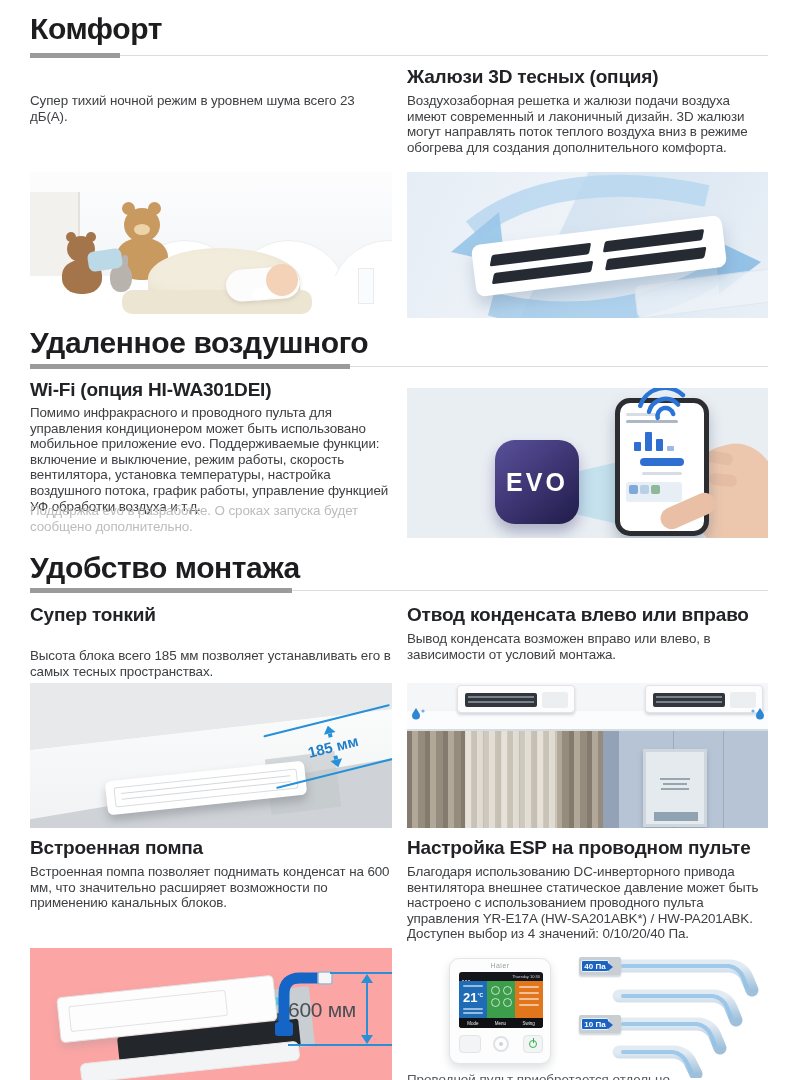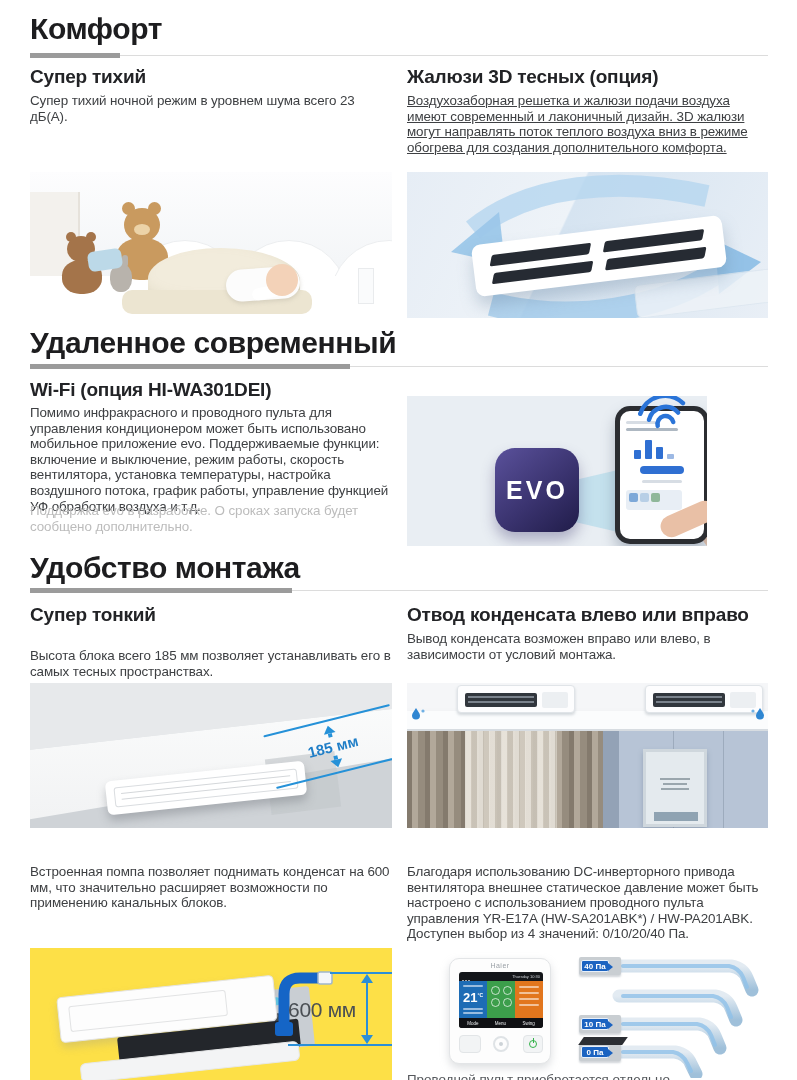--- a/index.html
+++ b/index.html
@@ -96,21 +96,21 @@
            background:repeating-linear-gradient(90deg,rgba(240,236,228,.85) 0 6px,rgba(214,208,197,.8) 6px 12px); }
   .wall { position:absolute; left:196px; top:48px; right:0; bottom:0; background:#b7c4d6; }
   .wall-edge { position:absolute; left:0; top:0; width:16px; height:100%; background:#93a2b6; }
   .wall-line { position:absolute; top:0; width:1px; height:100%; background:rgba(80,95,115,.25); }
   .frame { position:absolute; left:40px; top:18px; width:64px; height:78px; background:#e4eaee; border:3px solid #cfd7dd; box-shadow:0 3px 5px rgba(90,105,125,.35); }
   .frame i { display:block; height:2px; background:#9aa6ad; margin:3px auto 0; }
   .frame .photo { position:absolute; left:8px; bottom:3px; width:44px; height:9px; background:#8fa3b2; }
   .drop { position:absolute; width:14px; height:16px; }
 
   
-  .fig-pump { background:#fde047; }
+  .fig-pump { background:#fca5a5; }
   .duct-top { position:absolute; left:28px; top:38px; width:218px; height:46px; background:#fdfdfd; border:1px solid #e4e4e4; border-radius:5px; transform:rotate(-6deg); box-shadow:0 5px 9px rgba(150,150,150,.3); }
   .duct-top i { position:absolute; left:10px; right:48px; top:9px; bottom:9px; border:1px solid #e2e3e4; border-radius:3px; }
   .duct-side { position:absolute; left:238px; top:40px; width:44px; height:60px; background:#c9ced3; border-radius:3px; transform:rotate(-6deg); }
   .duct-side i { position:absolute; left:6px; width:8px; height:8px; border-radius:50%; background:#3a3f45; }
   .duct-dark { position:absolute; left:88px; top:80px; width:182px; height:28px; background:#23262b; border-radius:3px; transform:rotate(-6deg); }
   .duct-tray { position:absolute; left:50px; top:104px; width:220px; height:20px; background:#f3f4f5; border:1px solid #e7e8e9; border-radius:6px; transform:rotate(-6deg); }
   .dim-line-h { position:absolute; height:2px; background:#2b8fd8; }
   .varrow { position:absolute; width:2px; background:#2b8fd8; }
   .varrow:before { content:""; position:absolute; left:-5px; top:-8px; border-left:6px solid transparent; border-right:6px solid transparent; border-bottom:9px solid #2b8fd8; }
   .varrow:after  { content:""; position:absolute; left:-5px; bottom:-8px; border-left:6px solid transparent; border-right:6px solid transparent; border-top:9px solid #2b8fd8; }
@@ -153,25 +153,24 @@
 </style>
 </head>
 <body>
 
 <div class="page">
 
   <div class="h1" style="top:12px;">Комфорт</div>
   <div class="rule-thin" style="top:55px;"></div>
   <div class="rule-thick" style="top:53px; width:90px;"></div>
 
-  <div class="h3 col-l" style="top:66px;">Супер тихий</div>
   <div class="body-text col-l" style="top:93px;">Супер тихий ночной режим в уровнем шума всего 23 дБ(А).</div>
 
   <div class="h3 col-r" style="top:66px;">Жалюзи 3D тесных (опция)</div>
-  <div class="body-text col-r" style="top:93px;text-decoration:underline;">Воздухозаборная решетка и жалюзи подачи воздуха имеют современный и лаконичный дизайн. 3D жалюзи могут направлять поток теплого воздуха вниз в режиме обогрева для создания дополнительного комфорта.</div>
+  <div class="body-text col-r" style="top:93px;">Воздухозаборная решетка и жалюзи подачи воздуха имеют современный и лаконичный дизайн. 3D жалюзи могут направлять поток теплого воздуха вниз в режиме обогрева для создания дополнительного комфорта.</div>
 
   <div class="fig fig-baby" style="left:30px; top:172px; width:362px; height:146px;">
     <div class="scallop" style="left:96px;"></div>
     <div class="scallop" style="left:200px;"></div>
     <div class="scallop" style="left:300px;"></div>
     <div class="cabinet"></div>
     <div class="bed"></div>
     <div class="bed-post"></div>
     <span class="bear1">
       <i class="bear-ear" style="left:92px;  top:30px; width:13px; height:13px;"></i>
@@ -204,29 +203,29 @@
     </svg>
     <div class="ghost-panel"></div>
     <div class="louver-unit">
       <i class="vent-row" style="left:18px;  top:12px; width:100px;"></i>
       <i class="vent-row" style="left:132px; top:12px; width:100px;"></i>
       <i class="vent-row" style="left:18px;  top:30px; width:100px;"></i>
       <i class="vent-row" style="left:132px; top:30px; width:100px;"></i>
     </div>
   </div>
 
-  <div class="h1" style="top:326px;">Удаленное современный</div>
+  <div class="h1" style="top:326px;">Удаленное воздушного</div>
   <div class="rule-thin" style="top:366px;"></div>
   <div class="rule-thick" style="top:364px; width:320px;"></div>
 
   <div class="h3 col-l" style="top:379px;">Wi-Fi (опция HI-WA301DEI)</div>
   <div class="body-text col-l" style="top:405px;">Помимо инфракрасного и проводного пульта для управления кондиционером может быть использовано мобильное приложение evo. Поддерживаемые функции: включение и выключение, режим работы, скорость вентилятора, установка температуры, настройка воздушного потока, график работы, управление функцией УФ обработки воздуха и т.д.</div>
   <div class="note-text col-l" style="top:503px;">Поддержка evo в разработке. О сроках запуска будет сообщено дополнительно.</div>
 
-  <div class="fig fig-phone" style="left:407px; top:396px; width:300px; height:150px;text-align:right;">
+  <div class="fig fig-phone" style="left:407px; top:388px; width:361px; height:150px;text-align:right;">
     <div class="beam"></div>
     <div class="evo-badge">
       <span class="evo-text">EVO</span>
     </div>
     <div class="hand"></div>
     <i class="finger" style="left:300px; top:64px; width:26px; height:12px; transform:rotate(10deg);"></i>
     <i class="finger" style="left:302px; top:86px; width:28px; height:12px; transform:rotate(6deg);"></i>
     <div class="phone">
       <div class="phone-screen">
         <div class="scr-line" style="width:30px;"></div>
@@ -320,22 +319,24 @@
       <i class="wall-line" style="left:120px;"></i>
       <div class="frame">
         <i style="width:30px; margin-top:26px;"></i>
           <i style="width:24px;"></i>
           <i style="width:28px;"></i>
         <div class="photo"></div>
       </div>
     </div>
   </div>
 
+  <div class="h3 col-l" style="top:837px;">Встроенная помпа</div>
   <div class="body-text col-l" style="top:864px;">Встроенная помпа позволяет поднимать конденсат на 600 мм, что значительно расширяет возможности по применению канальных блоков.</div>
 
+  <div class="h3 col-r" style="top:837px;">Настройка ESP на проводном пульте</div>
   <div class="body-text col-r" style="top:864px;">Благодаря использованию DC-инверторного привода вентилятора внешнее статическое давление может быть настроено с использованием проводного пульта управления YR-E17A (HW-SA201ABK*) / HW-PA201ABK. Доступен выбор из 4 значений: 0/10/20/40 Па.</div>
 
   <div class="fig fig-pump" style="left:30px; top:948px; width:362px; height:132px;">
     <div class="duct-side">
       <i style="top:8px; background:#5bc8e8;"></i>
         <i style="top:24px;"></i>
         <i style="top:40px;"></i>
     </div>
     <div class="duct-top">
         <i></i>
@@ -422,22 +423,18 @@
         </g>
       </svg>
       <div class="esp-row" style="top:0;">
         <div class="esp-mouth"></div>
         <div class="esp-badge">40 Па</div>
       </div>
       <div class="esp-row" style="top:58px;">
         <div class="esp-mouth"></div>
         <div class="esp-badge">10 Па</div>
       </div>
-      <div class="esp-row" style="top:86px;">
-        <div class="esp-mouth dark"></div>
-        <div class="esp-badge">0 Па</div>
-      </div>
     </div>
   </div>
 
   <div class="clipped-caption">Проводной пульт приобретается отдельно.</div>
 
 </div>
 
 </body></html>

